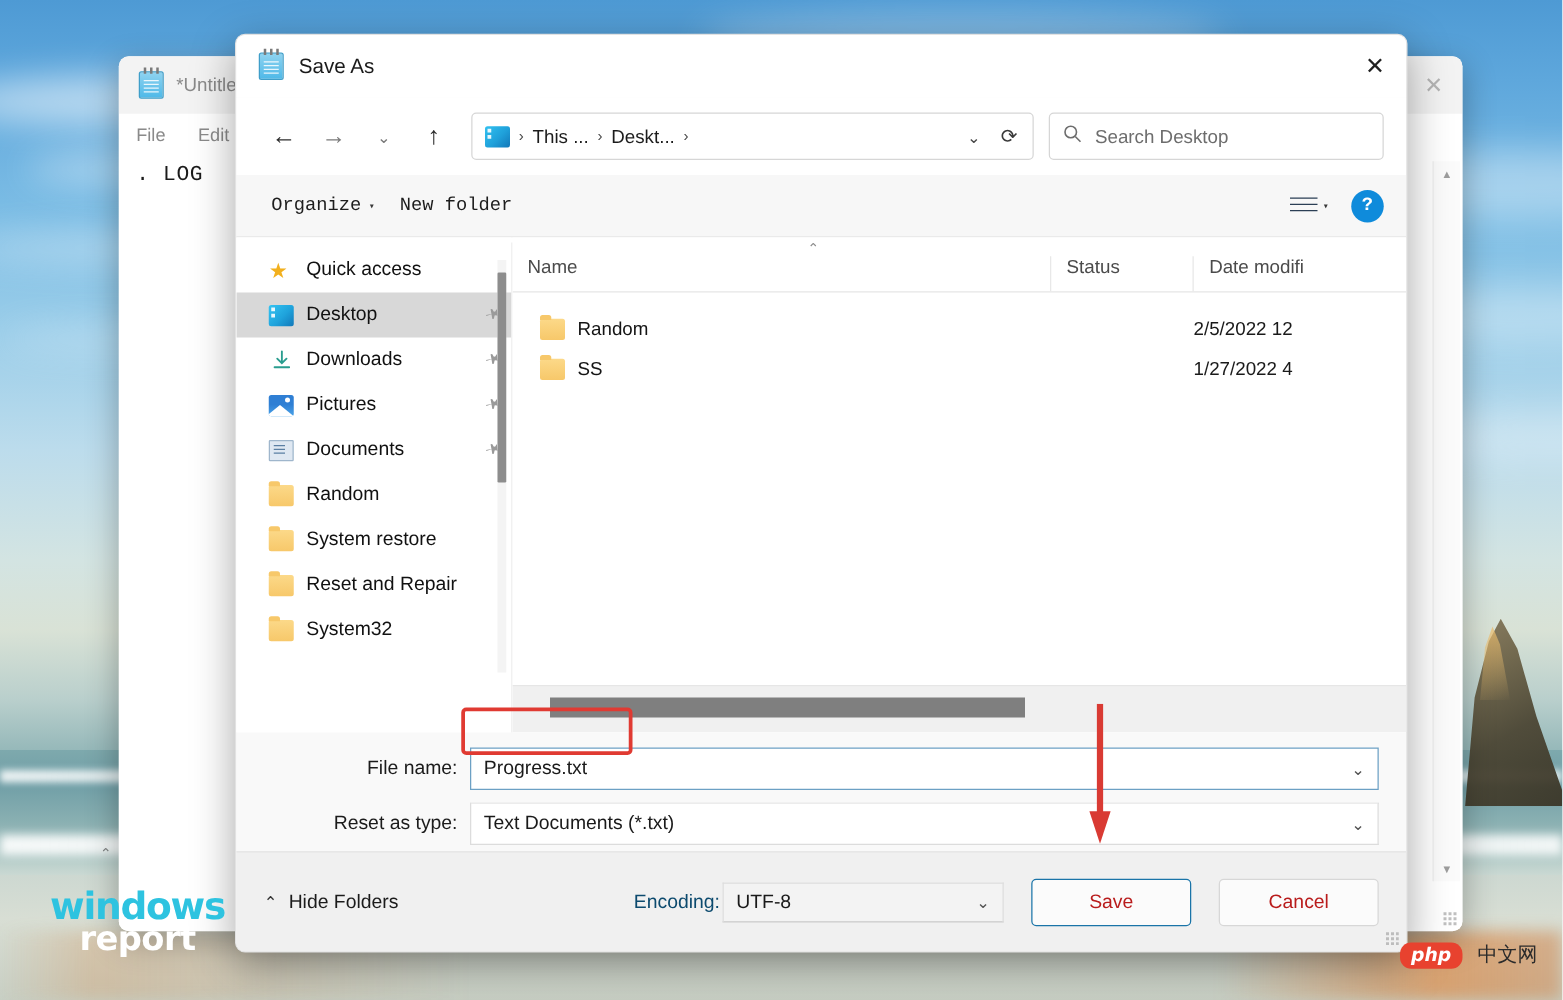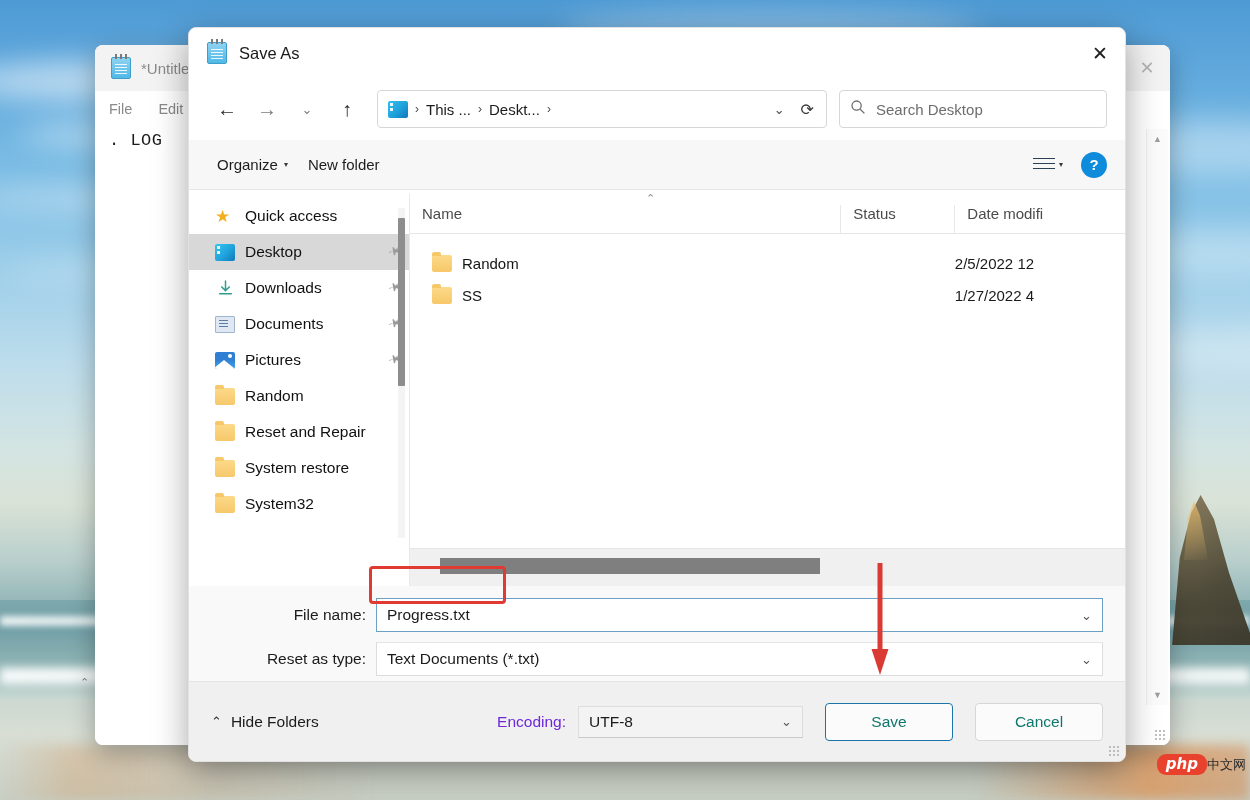--- a/index.html
+++ b/index.html
@@ -216,20 +216,21 @@
     background: #fff; border: 1px solid #d6d6d6; border-radius: 4px;
     display: flex; align-items: center; padding: 0 10px; gap: 10px;
   }
   #searchbox .ph { font-size: 15px; color: #6d6d6d; }
 
   
   #toolbar {
     height: 50px; background: #f7f7f7;
     display: flex; align-items: center; padding: 0 18px;
     border-bottom: 1px solid #e6e6e6;
+    font-family: Liberation Mono, monospace;
   }
   .tb-item {
     font-size: 15px; color: #1d1d1d; padding: 6px 10px; border-radius: 4px;
     display: flex; align-items: center; gap: 6px;
   }
   .tb-caret { font-size: 8px; color: #3a3a3a; }
   #tb-right { margin-left: auto; display: flex; align-items: center; gap: 4px; }
   #view-icon {
     width: 22px; height: 16px; position: relative;
   }
@@ -367,31 +368,31 @@
   .combo .caret { margin-left: auto; font-size: 13px; color: #555; }
 
   
   #actionbar {
     position: absolute; left: 0; right: 0; bottom: 0; height: 80px;
     background: #f0f0f0; border-top: 1px solid #e4e4e4;
     display: flex; align-items: center; padding: 0 22px;
   }
   #hide-folders { display: flex; align-items: center; gap: 9px; font-size: 15.5px; color: #1b1b1b; }
   #hide-folders .chev { font-size: 13px; color: #333; }
-  #enc-label { margin-left: auto; font-size: 15.5px; color: #6d28d9; margin-right: 12px; }
+  #enc-label { margin-left: auto; font-size: 15.5px; color: #0c4a6e; margin-right: 2px; }
   #enc-combo {
     width: 225px; height: 32px; background: #f3f3f3; border: 1px solid #dddddd;
     border-bottom: 1px solid #c9c9c9;
     display: flex; align-items: center; padding: 0 10px; font-size: 15.5px; color: #1a1a1a;
   }
   #enc-combo .caret { margin-left: auto; font-size: 13px; color: #555; }
   .btn {
     width: 128px; height: 38px; margin-left: 22px;
     display: flex; align-items: center; justify-content: center;
-    font-size: 15.5px; color: #0f766e; border-radius: 4px; background: #fbfbfb;
+    font-size: 15.5px; color: #b91c1c; border-radius: 4px; background: #fbfbfb;
   }
   .btn.primary { border: 1.5px solid #1a74a8; background: #fbfbfb; }
   .btn.normal  { border: 1px solid #d7d7d7; }
   #dlg-grip {
     position: absolute; right: 6px; bottom: 5px; width: 11px; height: 11px;
     background-image: radial-gradient(circle, #bdbdbd 40%, transparent 41%);
     background-size: 4px 4px;
   }
 
   
@@ -406,29 +407,29 @@
 
   
   #wm-wr {
     position: absolute; left: 40px; top: 712px;
     font-family: "DejaVu Sans", sans-serif; line-height: .92;
     text-align: center;
   }
   #wm-wr .w1 { font-size: 30px; font-weight: bold; color: #2ec3e0; letter-spacing: -1px; }
   #wm-wr .w2 { font-size: 27px; font-weight: bold; color: #ffffff; letter-spacing: -.5px; }
   #wm-php {
-    position: absolute; right: 4px; bottom: 25px;
-    display: flex; align-items: center; gap: 0;
+    position: absolute; right: 20px; bottom: 25px;
+    display: flex; align-items: center; gap: 12px;
   }
   #wm-php .pill {
     background: #e8422f; color: #fff; font-size: 15px; font-weight: bold;
     font-style: italic; padding: 1px 9px 2px 9px; border-radius: 9px;
     font-family: "DejaVu Sans", sans-serif;
   }
-  #wm-php .cn { color: #2b2b2b; font-size: 13px; font-family: "DejaVu Sans", sans-serif; }
+  #wm-php .cn { color: #2b2b2b; font-size: 16px; font-family: "DejaVu Sans", sans-serif; }
 </style>
 </head>
 <body>
 
 <div id="desktop">
 
   <div class="cloud c1"></div>
   <div class="cloud c2"></div>
   <div class="cloud c3"></div>
   <div class="cloud c4"></div>
@@ -560,50 +561,50 @@
           </span>
           <span class="side-label">Downloads</span>
           <span class="pin">
             <svg width="13" height="13" viewBox="0 0 16 16">
                 <path d="M9.5 1.5l5 5-2 .6-1 1 1.3 3-1.1 1.1-3.4-3.4L5 13l-.6-.6 3.7-3.8L4.7 5.2 5.8 4.1l3 1.3 1-1z" fill="#9a9a9a"></path>
               </svg>
           </span>
         </div>
 
         <div class="side-item">
+          <span class="ico pic"></span>
+          <span class="side-label">Pictures</span>
+          <span class="pin">
+            <svg width="13" height="13" viewBox="0 0 16 16">
+                <path d="M9.5 1.5l5 5-2 .6-1 1 1.3 3-1.1 1.1-3.4-3.4L5 13l-.6-.6 3.7-3.8L4.7 5.2 5.8 4.1l3 1.3 1-1z" fill="#9a9a9a"></path>
+              </svg>
+          </span>
+        </div>
+
+        <div class="side-item">
           <span class="ico doc"></span>
           <span class="side-label">Documents</span>
           <span class="pin">
             <svg width="13" height="13" viewBox="0 0 16 16">
                 <path d="M9.5 1.5l5 5-2 .6-1 1 1.3 3-1.1 1.1-3.4-3.4L5 13l-.6-.6 3.7-3.8L4.7 5.2 5.8 4.1l3 1.3 1-1z" fill="#9a9a9a"></path>
               </svg>
           </span>
         </div>
 
         <div class="side-item">
-          <span class="ico pic"></span>
-          <span class="side-label">Pictures</span>
-          <span class="pin">
-            <svg width="13" height="13" viewBox="0 0 16 16">
-                <path d="M9.5 1.5l5 5-2 .6-1 1 1.3 3-1.1 1.1-3.4-3.4L5 13l-.6-.6 3.7-3.8L4.7 5.2 5.8 4.1l3 1.3 1-1z" fill="#9a9a9a"></path>
-              </svg>
-          </span>
-        </div>
-
+          <span class="ico folder"></span>
+          <span class="side-label">Random</span>
+        </div>
         <div class="side-item">
           <span class="ico folder"></span>
-          <span class="side-label">Random</span>
+          <span class="side-label">System restore</span>
         </div>
         <div class="side-item">
           <span class="ico folder"></span>
           <span class="side-label">Reset and Repair</span>
-        </div>
-        <div class="side-item">
-          <span class="ico folder"></span>
-          <span class="side-label">System restore</span>
         </div>
         <div class="side-item">
           <span class="ico folder"></span>
           <span class="side-label">System32</span>
         </div>
 
         <div id="side-scroll">
           <div id="side-thumb"></div>
         </div>
       </div>
@@ -678,19 +679,23 @@
   </div>
 
   <div id="ann-rect"></div>
   <div id="ann-arrow">
     <svg width="18" height="112" viewBox="0 0 18 112">
       <line x1="9" y1="0" x2="9" y2="90" stroke="#d93a33" stroke-width="5"></line>
       <polygon points="9,112 0.5,86 17.5,86" fill="#d93a33"></polygon>
     </svg>
   </div>
 
+  <div id="wm-wr">
+    <div class="w1">windows</div>
+    <div class="w2">report</div>
+  </div>
 
   <div id="wm-php">
     <span class="pill">php</span>
     <span class="cn">中文网</span>
   </div>
 
 </div>
 
 </body></html>

